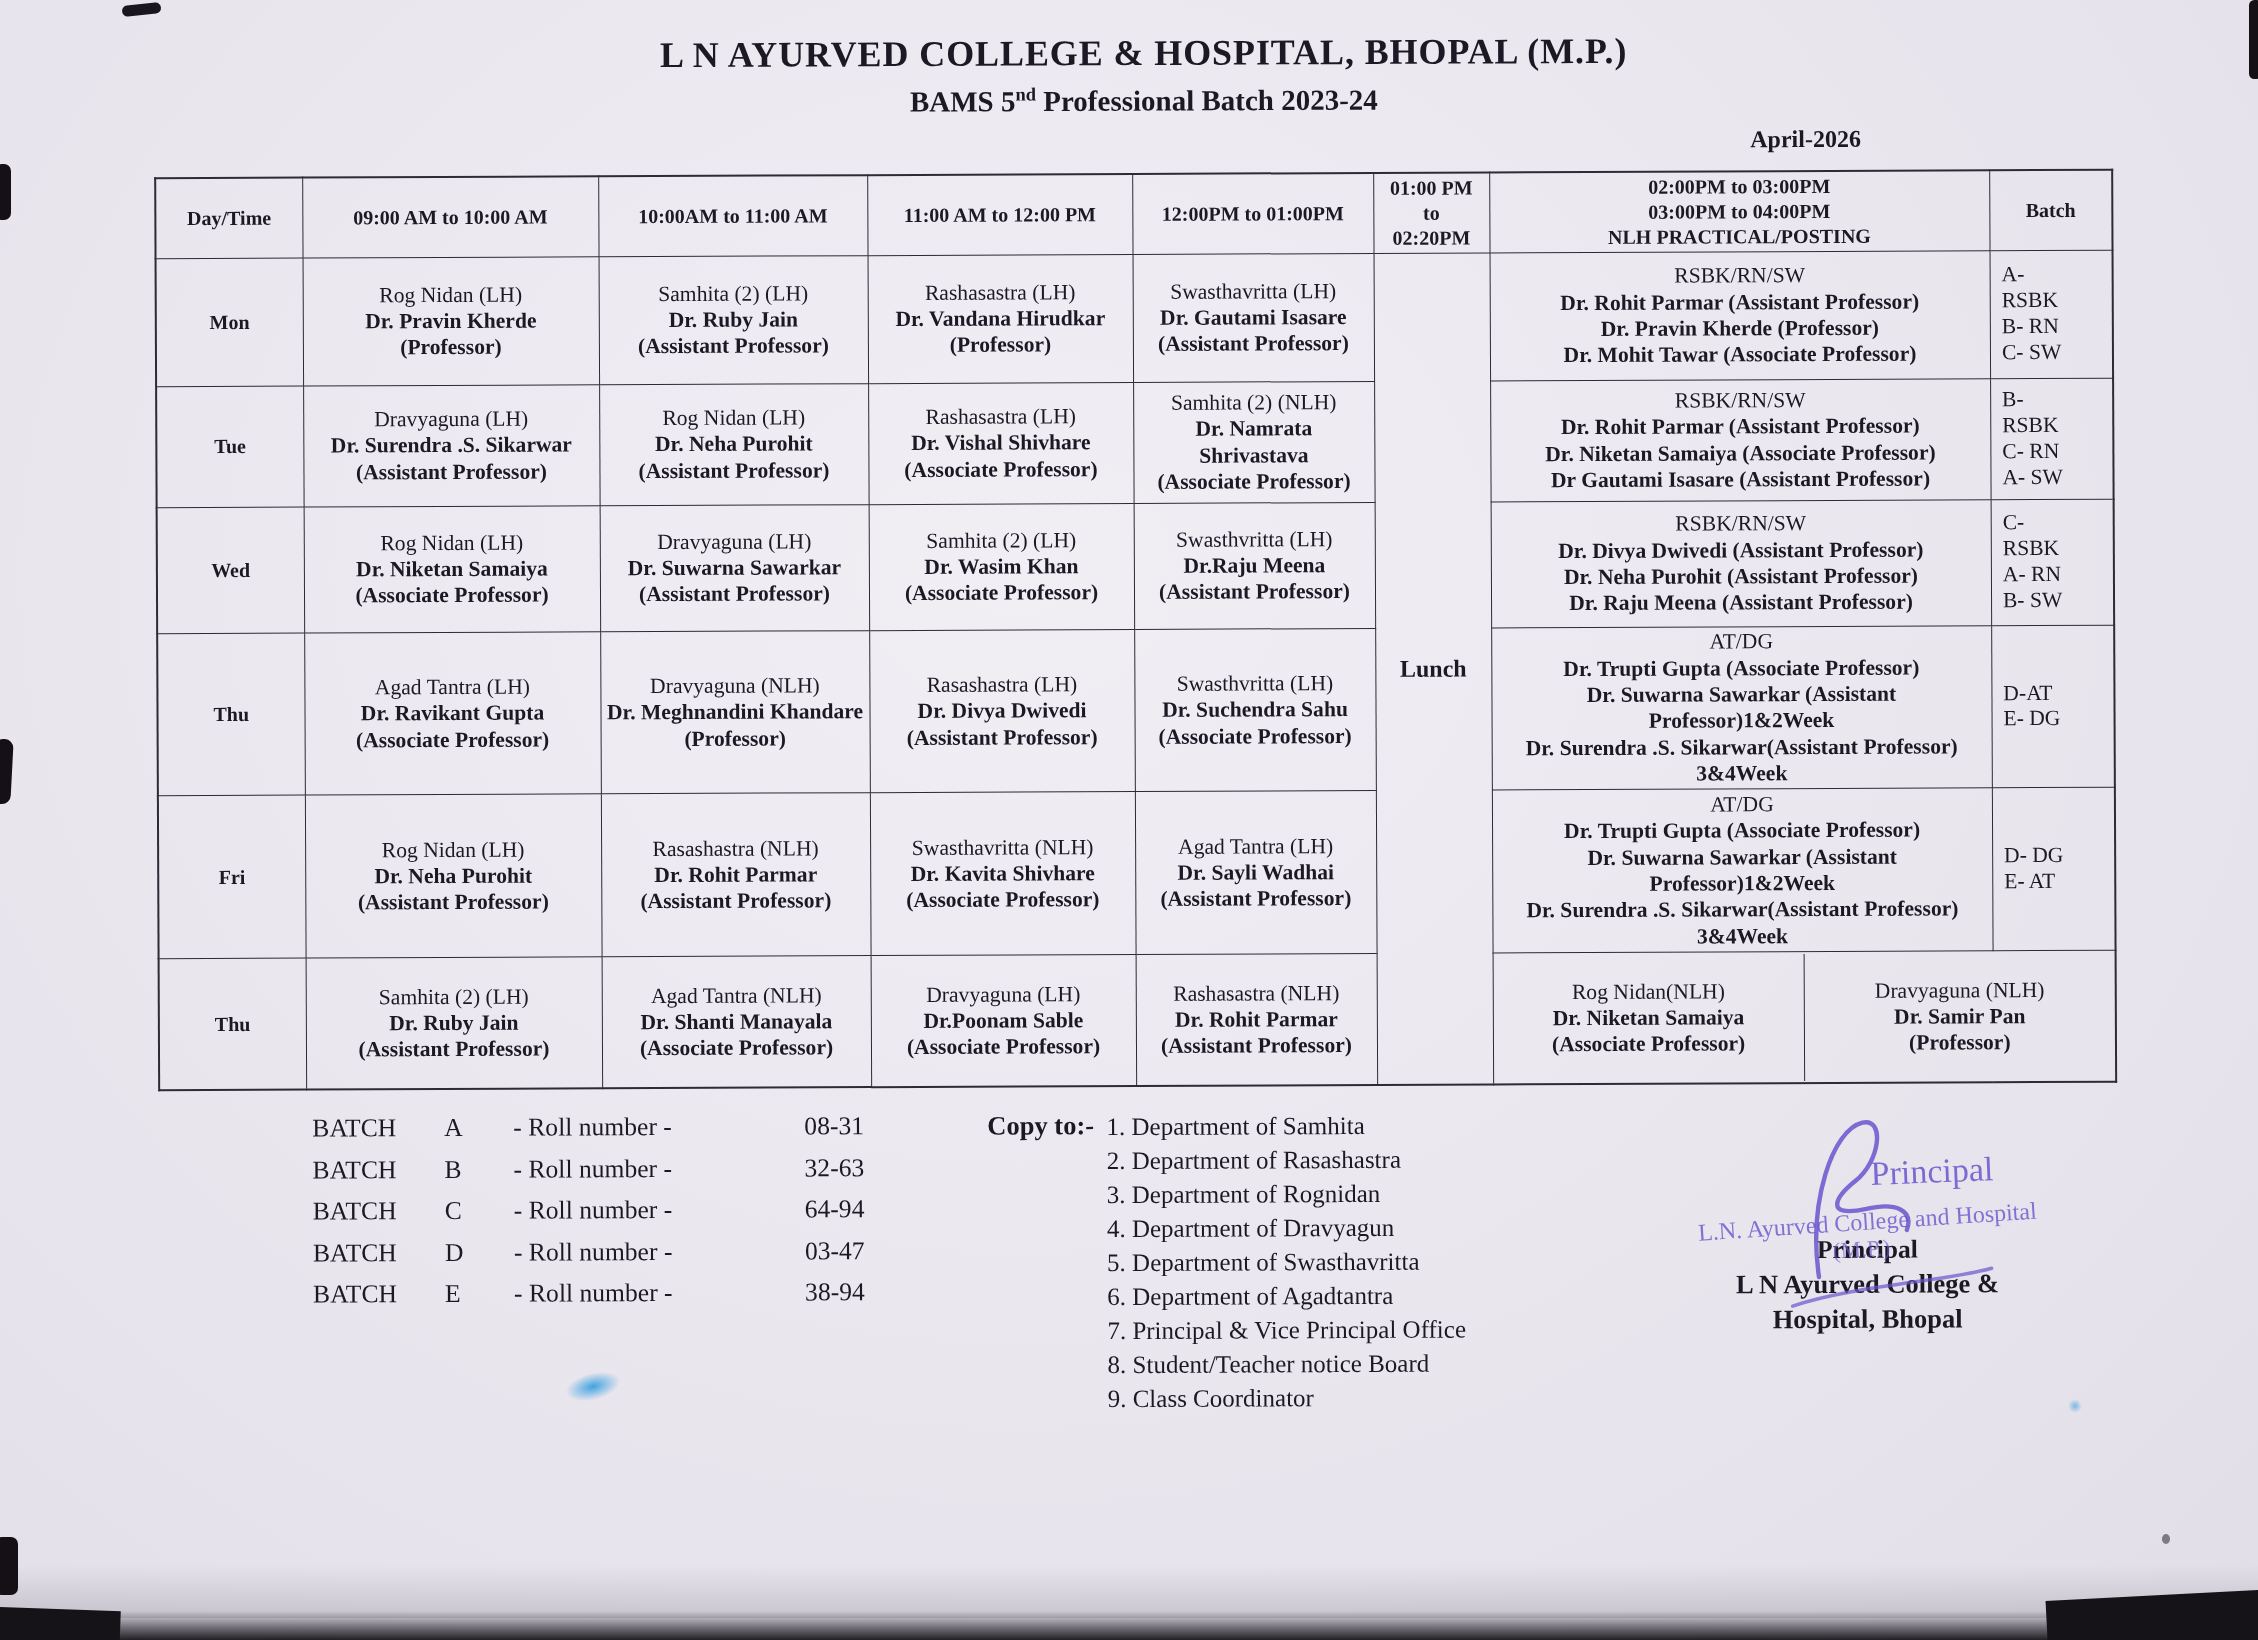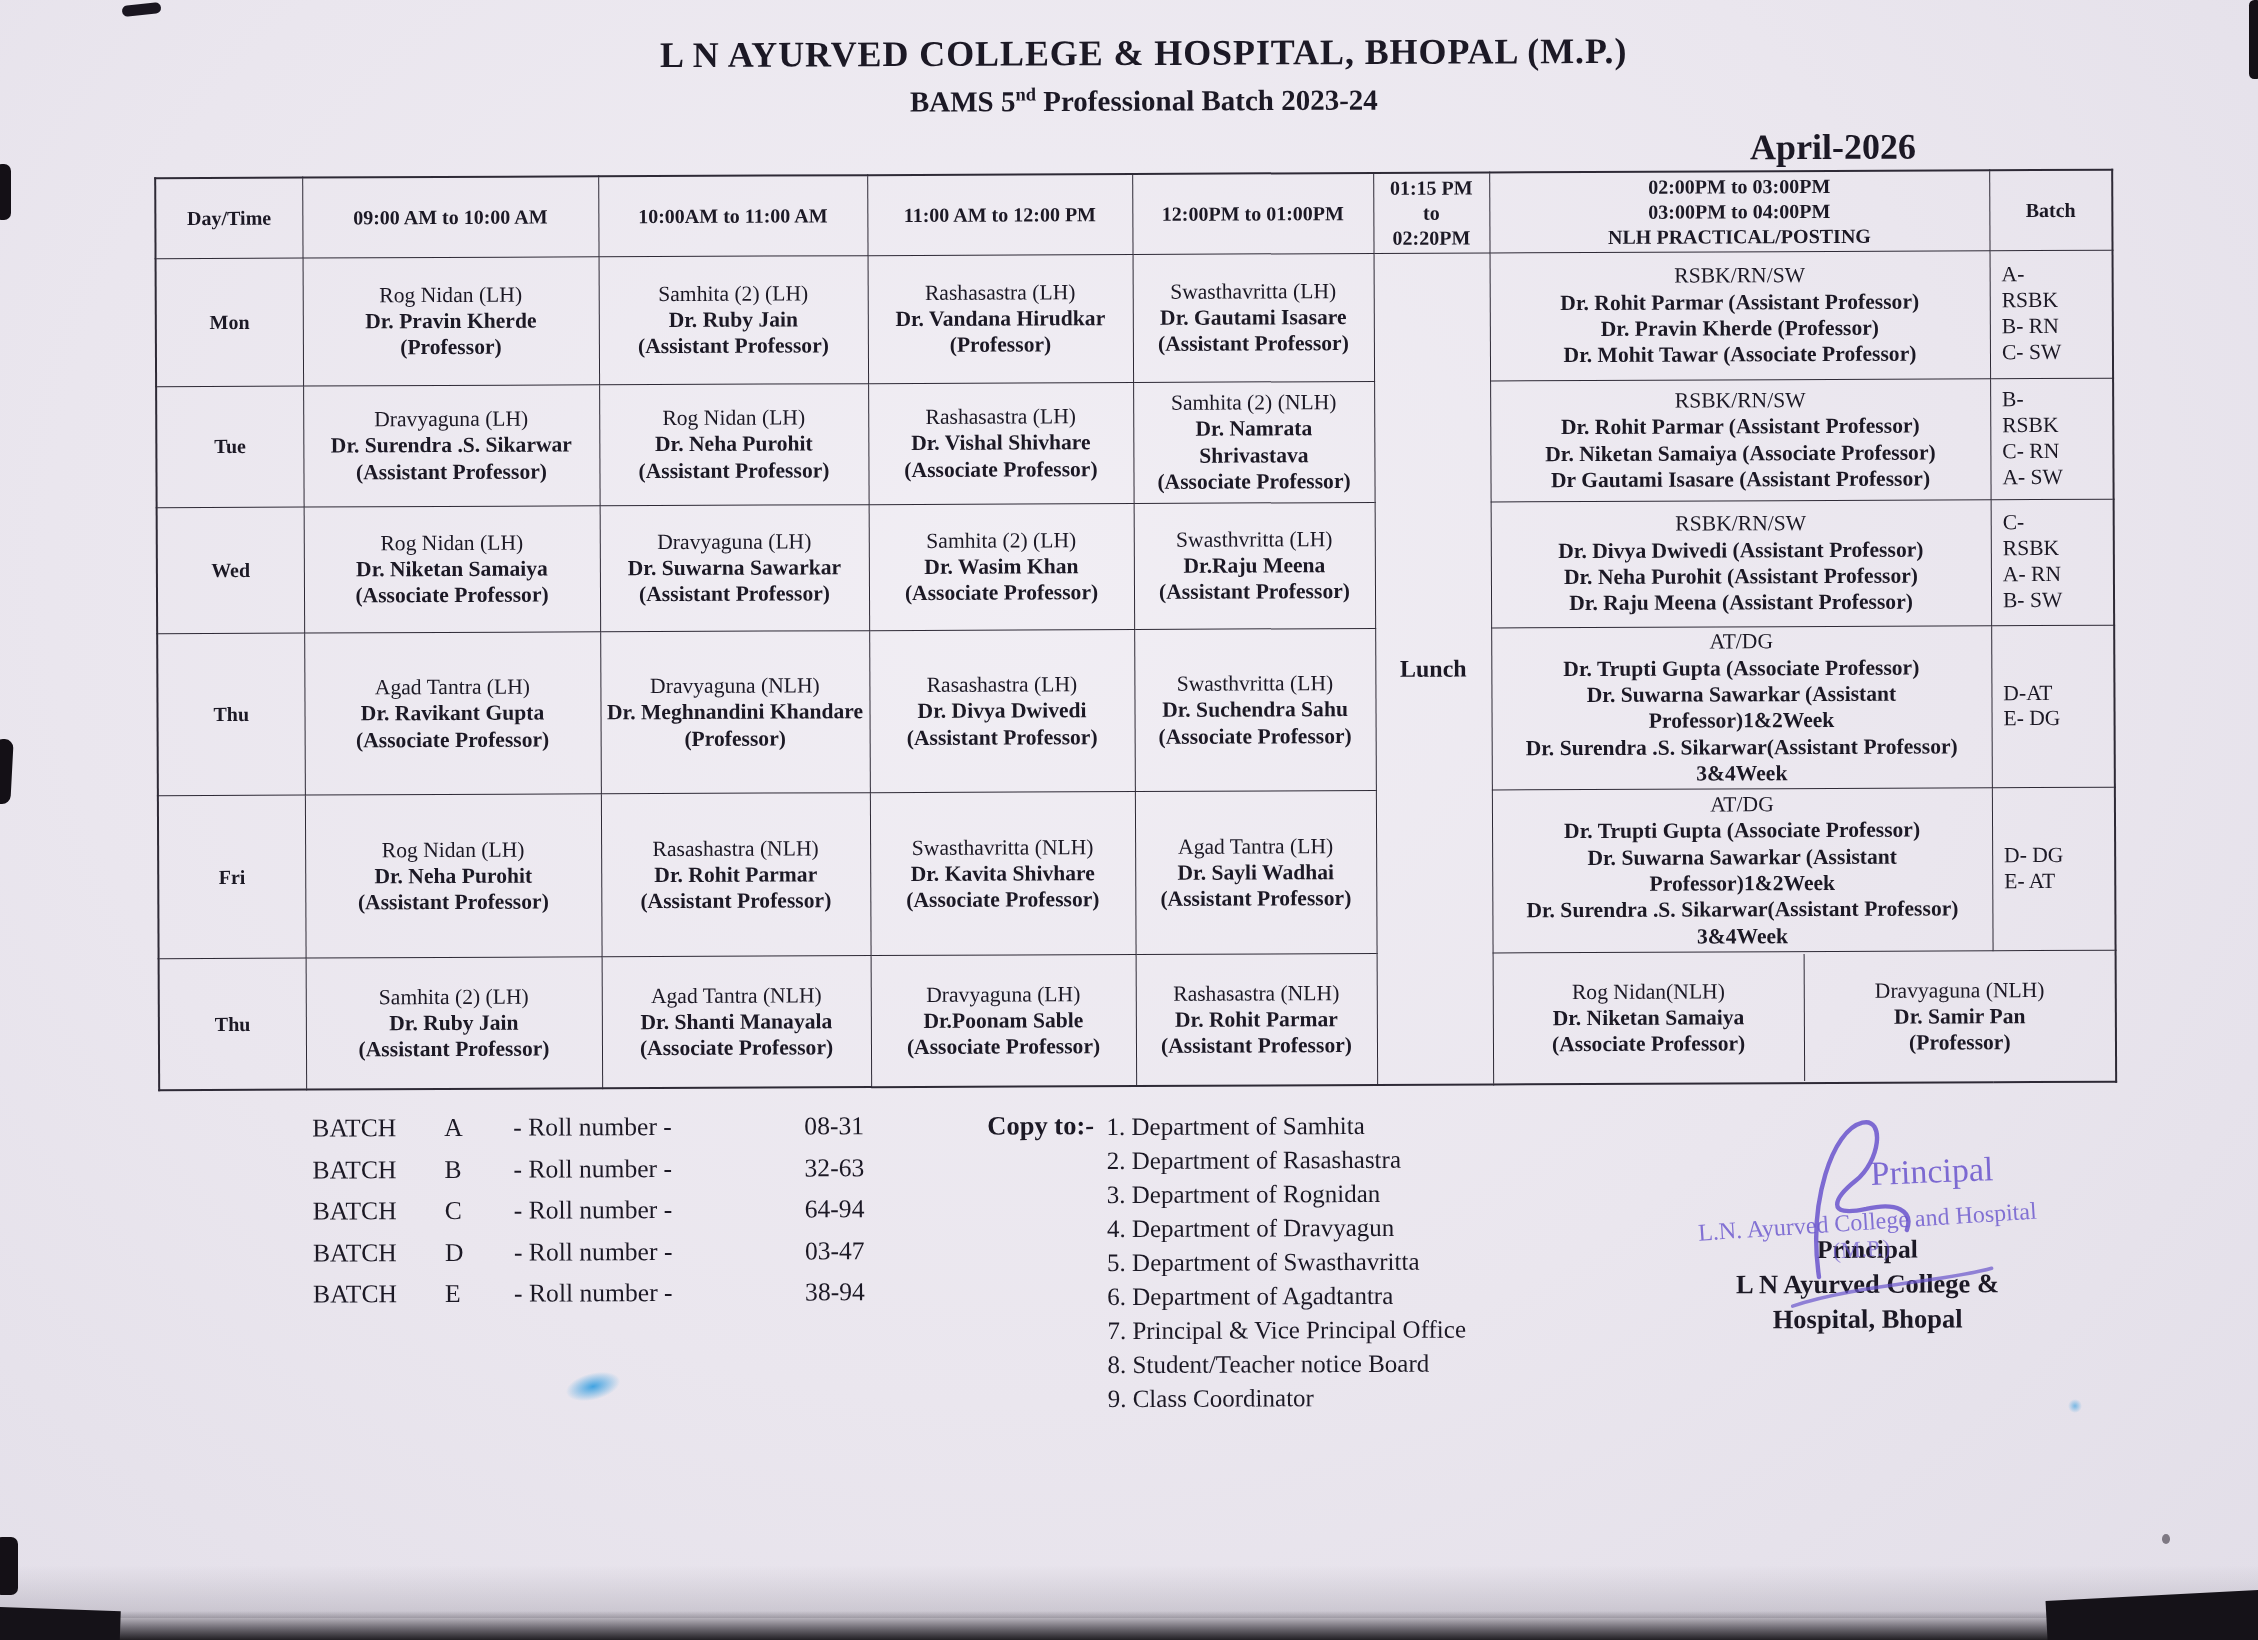--- a/index.html
+++ b/index.html
@@ -6,22 +6,22 @@
   body{width:2258px;height:1641px;overflow:hidden;background:#b7b2bd;font-family:"Liberation Serif",serif;}
   .sheet{position:relative;width:2258px;height:1641px;overflow:hidden;color:#1c1925;
          background:radial-gradient(ellipse at 45% 35%, #f1eef4 0%, #eae6ee 55%, #e2dee8 100%);}
   .content{position:absolute;inset:0;transform:rotate(-0.25deg);}
 
   .title{position:absolute;left:247px;top:32px;width:1800px;text-align:center;
          font-size:36px;font-weight:bold;letter-spacing:0.9px;}
   .subtitle{position:absolute;left:247px;top:84px;width:1800px;text-align:center;
             font-size:29px;font-weight:bold;}
   .subtitle sup{font-size:18.5px;}
-  .month{position:absolute;left:1698px;top:129px;width:221px;text-align:right;
-         font-size:36px;font-weight:bold;}
+  .month{position:absolute;left:1698px;top:129px;width:221px;text-align:center;
+         font-size:24px;font-weight:bold;}
 
   table.tt{position:absolute;left:157px;top:173px;border-collapse:collapse;table-layout:fixed;
            width:1957px;border:2.6px solid #2e2a36;}
   .tt td,.tt th{border:1.8px solid #2e2a36;vertical-align:middle;padding:1.8px 4.4px;overflow:hidden;}
   .tt th{font-size:20px;font-weight:bold;text-align:center;line-height:1.25;}
   tr.hr{height:78px;} tr.r0{height:128px;} tr.r1{height:121px;} tr.r2{height:126px;}
   tr.r3{height:161px;} tr.r4{height:159px;} tr.r5{height:132px;}
   .day{font-size:20px;font-weight:bold;text-align:center;}
   .s{font-size:21.6px;text-align:center;line-height:1.22;}
   .t{font-size:21.6px;font-weight:bold;text-align:center;line-height:1.22;}
@@ -90,21 +90,21 @@
           <col style="width:123px">
    </colgroup>
    <tbody>
           <tr class="hr">
     <th>Day/Time</th>
     <th>09:00 AM to 10:00 AM</th>
     <th>10:00AM to 11:00 AM</th>
     <th>11:00 AM to 12:00 PM</th>
     <th>12:00PM to 01:00PM</th>
     <th>
-      <div>01:15 PM</div>
+      <div>01:00 PM</div>
       <div>to</div>
       <div>02:20PM</div>
     </th>
     <th>
       <div>02:00PM to 03:00PM</div>
       <div>03:00PM to 04:00PM</div>
       <div>NLH PRACTICAL/POSTING</div>
     </th>
     <th>Batch</th>
    </tr>

